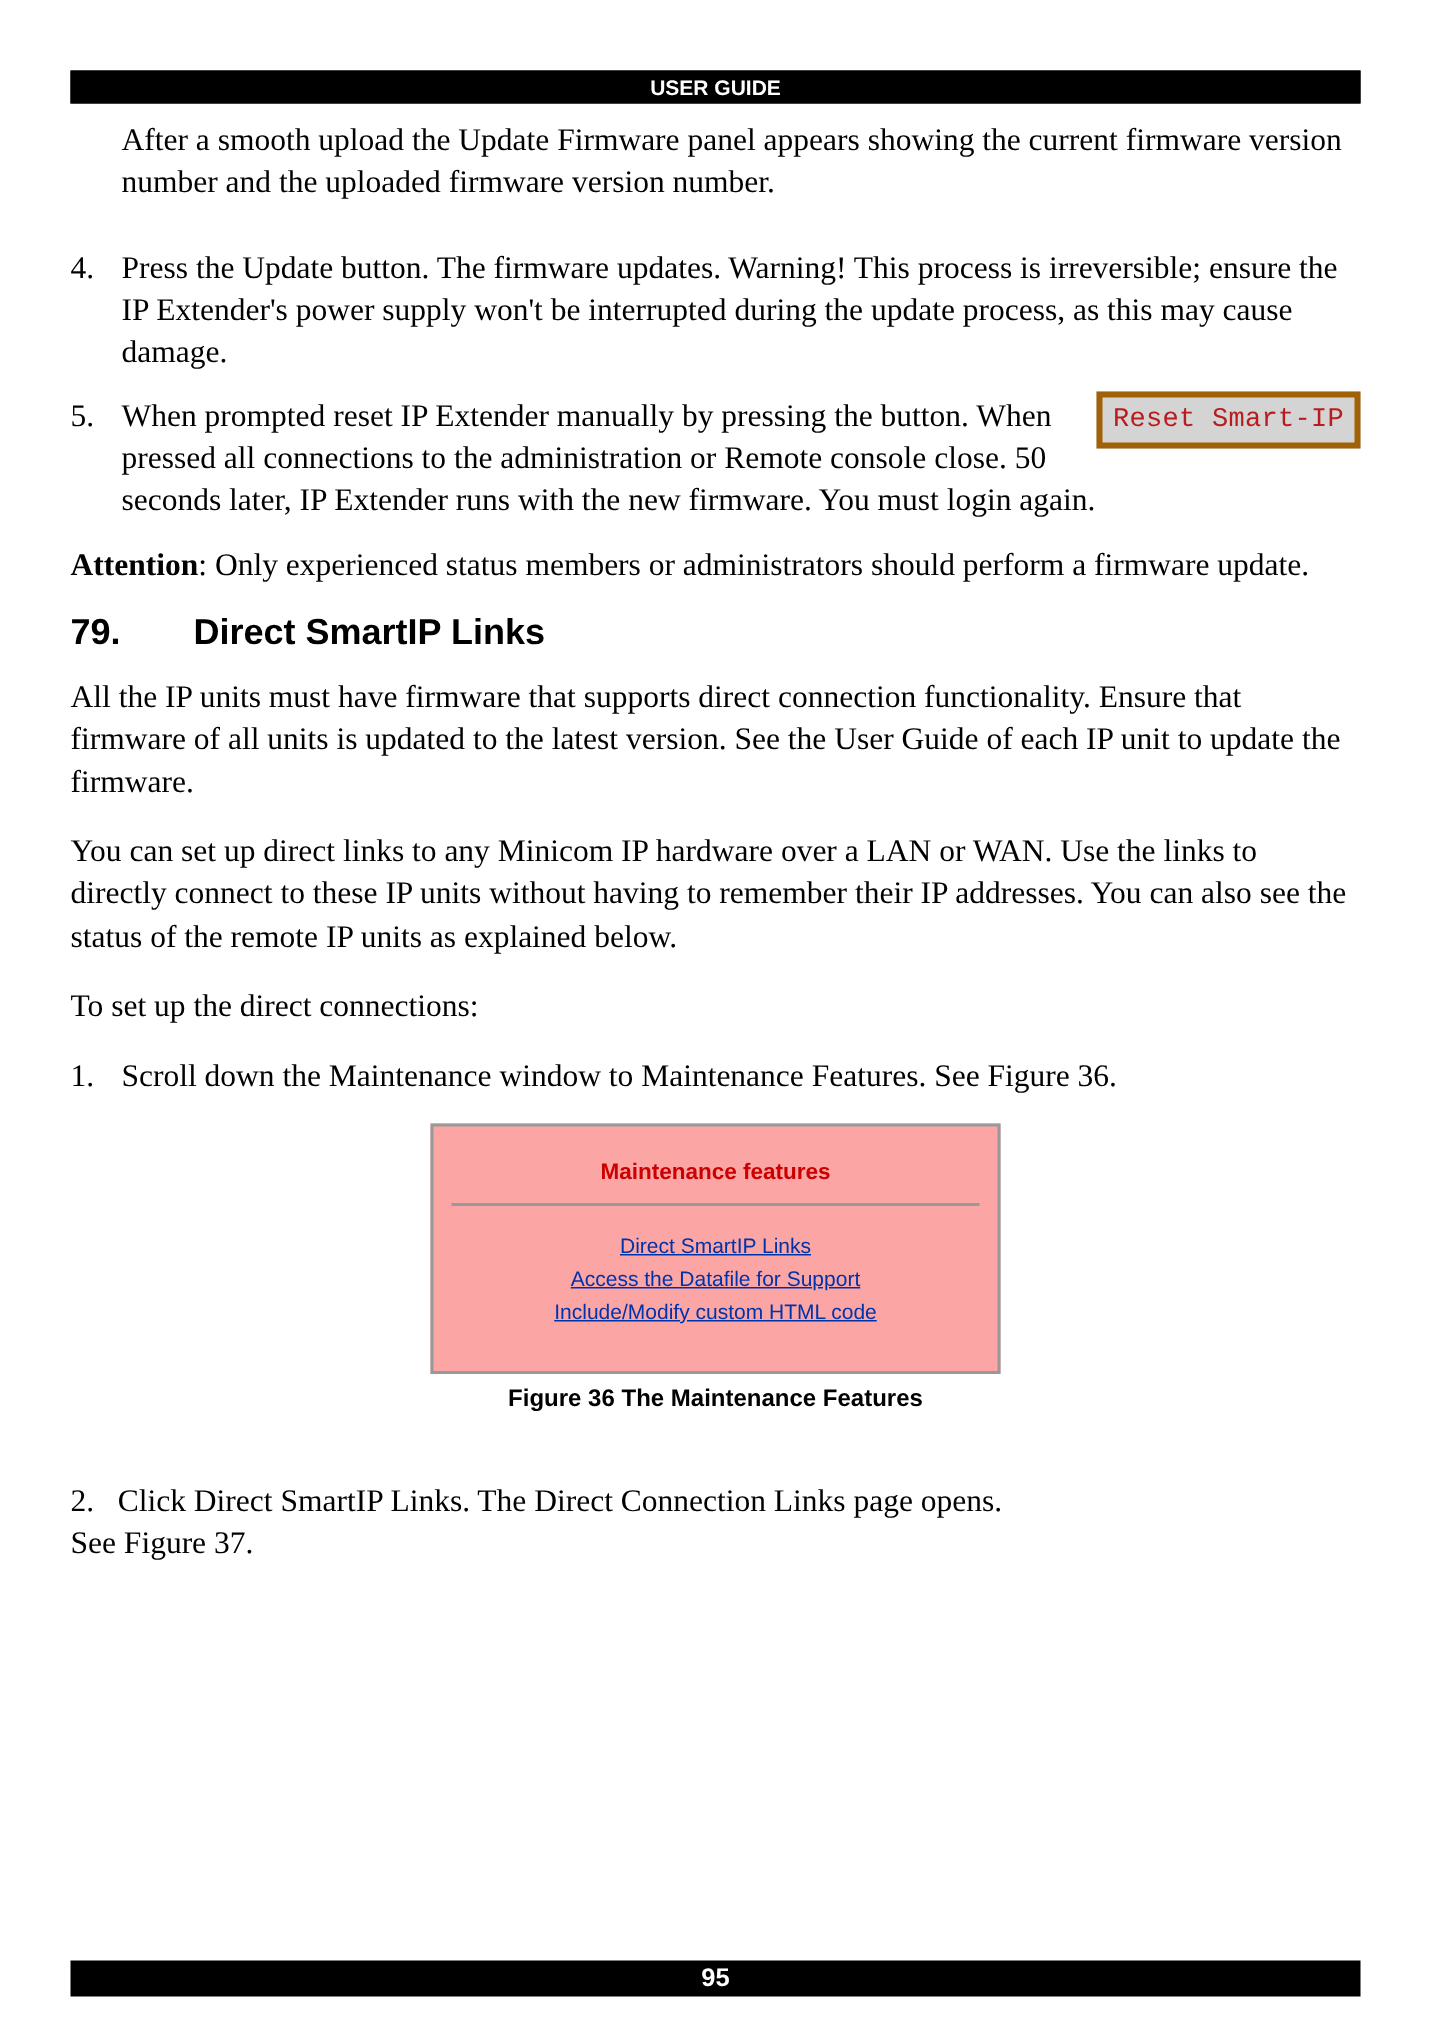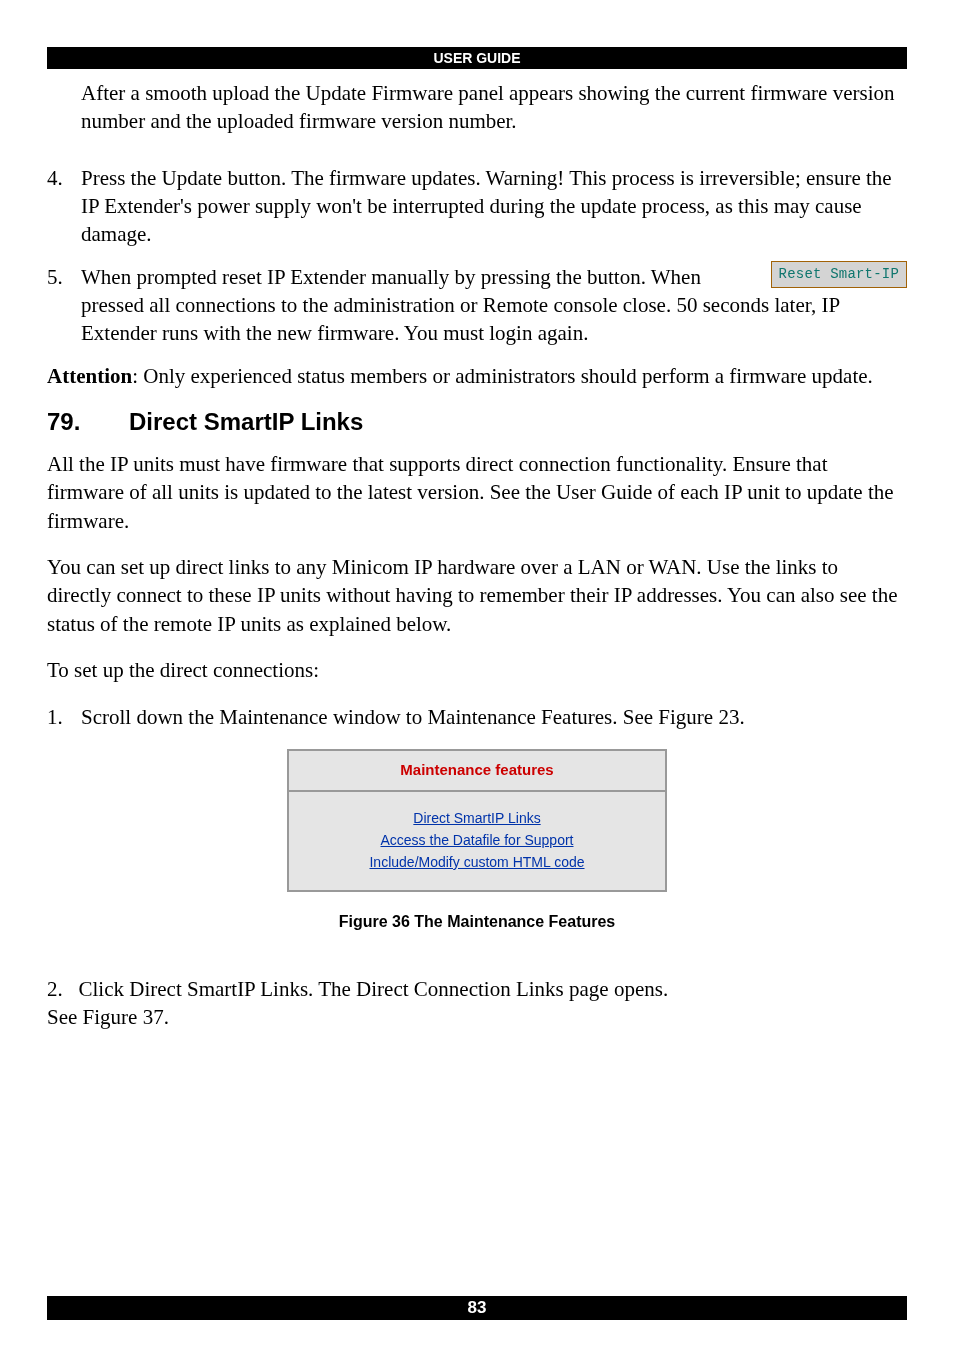--- a/index.html
+++ b/index.html
@@ -44,26 +44,26 @@
     .list-number {
       min-width: 34px;
       text-align: left;
     }
     .list-text {
       flex: 1;
     }
     .inline-button {
       display: inline-block;
       background: #d4d4d4;
-      color: #0f766e;
+      color: #b91c1c;
       font-family: "Courier New", monospace;
-      font-size: 14px;
+      font-size: 18px;
       padding: 3px 7px;
       vertical-align: middle;
-      border: 1px solid #a16207;
+      border: 4px solid #a16207;
       letter-spacing: 0.2px;
     }
     .body-para {
       font-size: 21px;
       line-height: 1.35;
       margin-bottom: 18px;
     }
     .attention-label {
       font-weight: bold;
     }
@@ -77,22 +77,22 @@
     }
     .section-number {
       min-width: 82px;
     }
     .figure-container {
       margin: 18px auto 16px auto;
       width: 380px;
     }
     .figure-box {
       border: 2px solid #999999;
-      background: #e5e5e5;
-      padding: 0;
+      background: #fca5a5;
+      padding: 12px;
       width: 100%;
     }
     .figure-header {
       color: #cc0000;
       text-align: center;
       font-family: Arial, Helvetica, sans-serif;
       font-weight: bold;
       font-size: 15px;
       padding: 10px 0 12px 0;
       border-bottom: 2px solid #999999;
@@ -107,21 +107,21 @@
       text-decoration: underline;
       font-family: Arial, Helvetica, sans-serif;
       font-size: 14px;
       margin: 6px 0;
     }
     .figure-caption {
       text-align: center;
       font-family: Arial, Helvetica, sans-serif;
       font-weight: bold;
       font-size: 16px;
-      margin-top: 21px;
+      margin-top: 8px;
     }
     .footer-bar {
       background: #000000;
       color: #ffffff;
       text-align: center;
       padding: 2px 0;
       font-family: Arial, Helvetica, sans-serif;
       font-weight: bold;
       font-size: 17px;
       margin-top: 264px;
@@ -164,21 +164,21 @@
     <span class="section-number">79.</span>
     <span>Direct SmartIP Links</span>
   </h2>
 
   <p class="body-para">All the IP units must have firmware that supports direct connection functionality. Ensure that firmware of all units is updated to the latest version. See the User Guide of each IP unit to update the firmware.</p>
   <p class="body-para">You can set up direct links to any Minicom IP hardware over a LAN or WAN. Use the links to directly connect to these IP units without having to remember their IP addresses. You can also see the status of the remote IP units as explained below.</p>
   <p class="body-para">To set up the direct connections:</p>
 
   <div class="list-item">
     <span class="list-number">1.</span>
-    <span class="list-text">Scroll down the Maintenance window to Maintenance Features. See Figure 23.</span>
+    <span class="list-text">Scroll down the Maintenance window to Maintenance Features. See Figure 36.</span>
   </div>
 
   <div class="figure-container">
     <div class="figure-box">
       <div class="figure-header">Maintenance features</div>
       <div class="figure-body">
         <a class="figure-link">Direct SmartIP Links</a>
         <a class="figure-link">Access the Datafile for Support</a>
         <a class="figure-link">Include/Modify custom HTML code</a>
       </div>
@@ -191,14 +191,14 @@
   <div class="body-para">
     <span>2.</span>
     <span>&nbsp;</span>
     <span>Click Direct SmartIP Links. The Direct Connection Links page opens.</span><br>
     <span>See Figure 37.</span>
   </div>
 
 </div>
 
 <div class="footer-bar">
-  <span>83</span>
+  <span>95</span>
 </div>
 
 </body></html>

